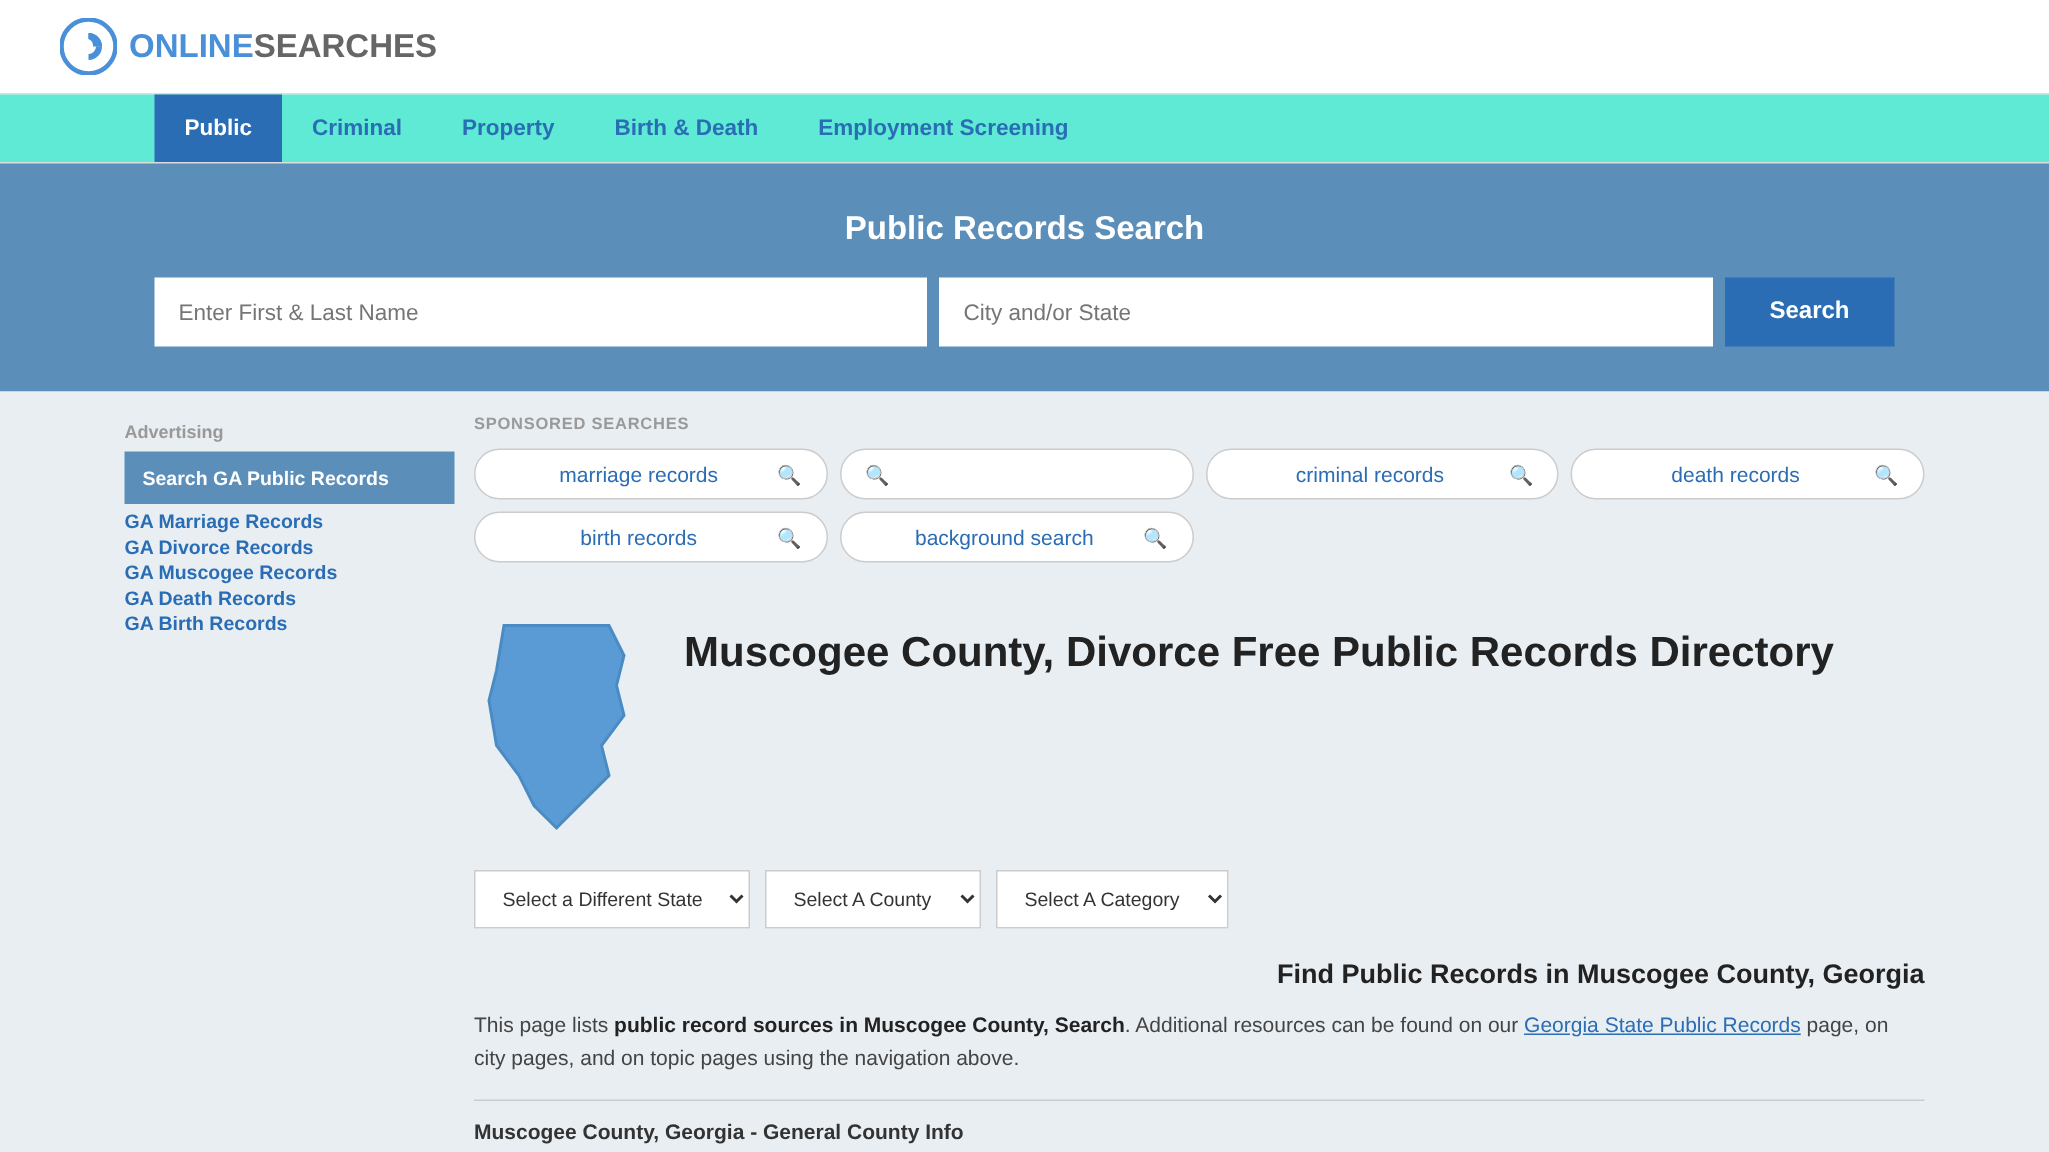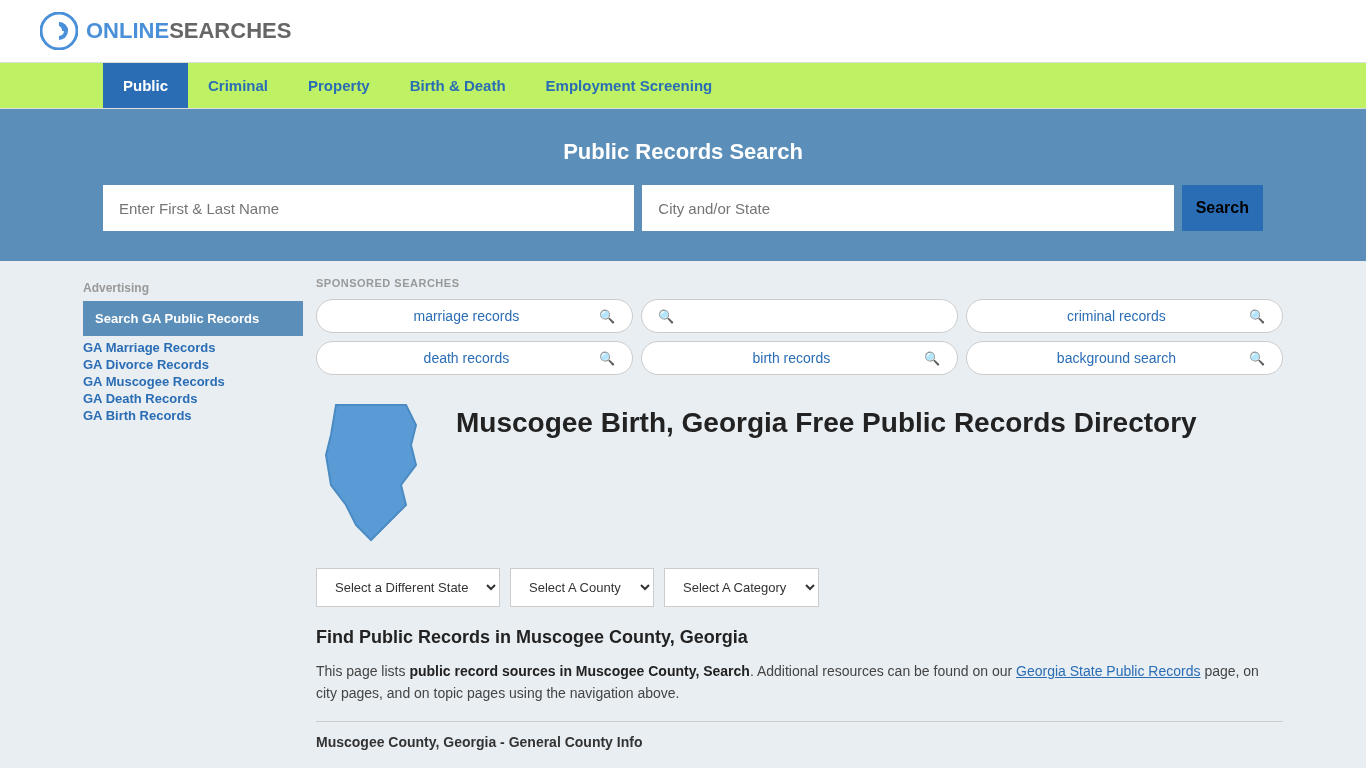--- a/index.html
+++ b/index.html
@@ -7,63 +7,63 @@
 
     
     .header { background: #fff; padding: 12px 40px; display: flex; align-items: flex-start; border-bottom: 1px solid #ddd; }
     .logo-container { display: flex; align-items: center; gap: 8px; }
     .logo-icon { width: 38px; height: 38px; }
     .logo-text { font-size: 22px; font-weight: bold; }
     .logo-text .online { color: #4a90d9; }
     .logo-text .searches { color: #666; }
 
     
-    .nav { background: #bef264; border-bottom: 1px solid #ddd; }
+    .nav { background: #5eead4; border-bottom: 1px solid #ddd; }
     .nav-inner { display: flex; max-width: 1240px; margin: 0 auto; padding: 0 40px; }
     .nav-item { padding: 14px 20px; text-decoration: none; color: #2a6db5; font-weight: bold; font-size: 15px; cursor: pointer; border-bottom: none; }
     .nav-item.active { background: #2a6db5; color: #fff; }
 
     
     .banner { background: #5b8fb9; padding: 30px 40px; }
     .banner-title { text-align: center; color: #fff; font-size: 22px; font-weight: bold; margin-bottom: 20px; }
     .search-row { display: flex; gap: 8px; max-width: 1160px; margin: 0 auto; }
     .search-input { flex: 1; padding: 14px 16px; border: none; font-size: 15px; color: #999; outline: none; }
     .search-input.city { flex: 1; }
-    .search-btn { background: #2a6db5; color: #000000; border: none; padding: 14px 14px; font-size: 16px; font-weight: bold; cursor: pointer; white-space: nowrap; }
+    .search-btn { background: #2a6db5; color: #ffffff; border: none; padding: 14px 30px; font-size: 16px; font-weight: bold; cursor: pointer; white-space: nowrap; }
 
     
     .main { max-width: 1240px; margin: 0 auto; padding: 0 20px; display: flex; gap: 13px; }
 
     
     .sidebar { width: 220px; flex-shrink: 0; padding: 20px 0; }
     .sidebar-ad-label { font-size: 12px; color: #999; font-weight: bold; margin-bottom: 6px; }
     .sidebar-ad-box { background: #5b8fb9; color: #fff; font-weight: bold; padding: 10px 12px; font-size: 13px; margin-bottom: 4px; cursor: pointer; }
     .sidebar-link { display: block; color: #2a6db5; font-weight: bold; font-size: 13px; text-decoration: none; margin-bottom: 2px; cursor: pointer; }
 
     
     .content { flex: 1; padding: 16px 0; }
 
     
     .sponsored-label { font-size: 11px; color: #999; font-weight: bold; letter-spacing: 0.5px; margin-bottom: 10px; }
-    .sponsored-grid { display: grid; grid-template-columns: repeat(3, 1fr); gap: 8px; margin-bottom: 20px; }
+    .sponsored-grid { display: grid; grid-template-columns: repeat(4, 1fr); gap: 8px; margin-bottom: 32px; }
     .sponsored-pill { border: 1px solid #ccc; border-radius: 20px; padding: 8px 16px; display: flex; align-items: center; justify-content: space-between; background: #fff; cursor: pointer; }
     .sponsored-pill-text { color: #2a6db5; font-size: 14px; text-align: center; flex: 1; }
     .sponsored-pill-icon { color: #555; font-size: 13px; }
 
     
     .county-area { display: flex; gap: 20px; align-items: flex-start; margin-bottom: 20px; }
     .state-map { width: 120px; flex-shrink: 0; }
     .county-title { font-size: 28px; font-weight: bold; color: #222; line-height: 1.3; padding-top: 10px; }
 
     
     .dropdown-row { display: flex; gap: 10px; margin-bottom: 20px; flex-wrap: wrap; }
     .dropdown-select { padding: 10px 14px; border: 1px solid #ccc; background: #fff; font-size: 13px; cursor: pointer; appearance: auto; color: #333; }
 
     
-    .section-title { font-size: 18px; font-weight: bold; color: #222; margin-bottom: 12px; }
+    .section-title { font-size: 18px; font-weight: bold; color: #222; margin-bottom: 12px; text-align: right; }
     .section-text { font-size: 14px; color: #444; line-height: 1.6; margin-bottom: 16px; }
     .section-text strong { color: #222; }
     .section-text a { color: #2a6db5; text-decoration: underline; cursor: pointer; }
     .divider { border: none; border-top: 1px solid #ccc; margin-bottom: 12px; }
     .section-subtitle { font-weight: bold; color: #333; font-size: 14px; }
   </style>
 </head>
 <body>
 
 <div class="header">
@@ -144,21 +144,21 @@
         </div>
       </div>
 
       <div class="county-area">
         <div class="state-map">
           
           <svg viewBox="0 0 120 150" xmlns="http://www.w3.org/2000/svg">
             <polygon points="20,10 90,10 100,30 95,50 100,70 85,90 90,110 70,130 55,145 40,130 30,110 15,90 10,60 15,40" fill="#5b9bd5" stroke="#4a8bc4" stroke-width="2"></polygon>
           </svg>
         </div>
-        <h1 class="county-title">Muscogee Birth, Georgia Free Public Records Directory</h1>
+        <h1 class="county-title">Muscogee County, Divorce Free Public Records Directory</h1>
       </div>
 
       <div class="dropdown-row">
         <select class="dropdown-select">
           <option>Select a Different State</option>
         </select>
         <select class="dropdown-select">
           <option>Select A County</option>
         </select>
         <select class="dropdown-select">

